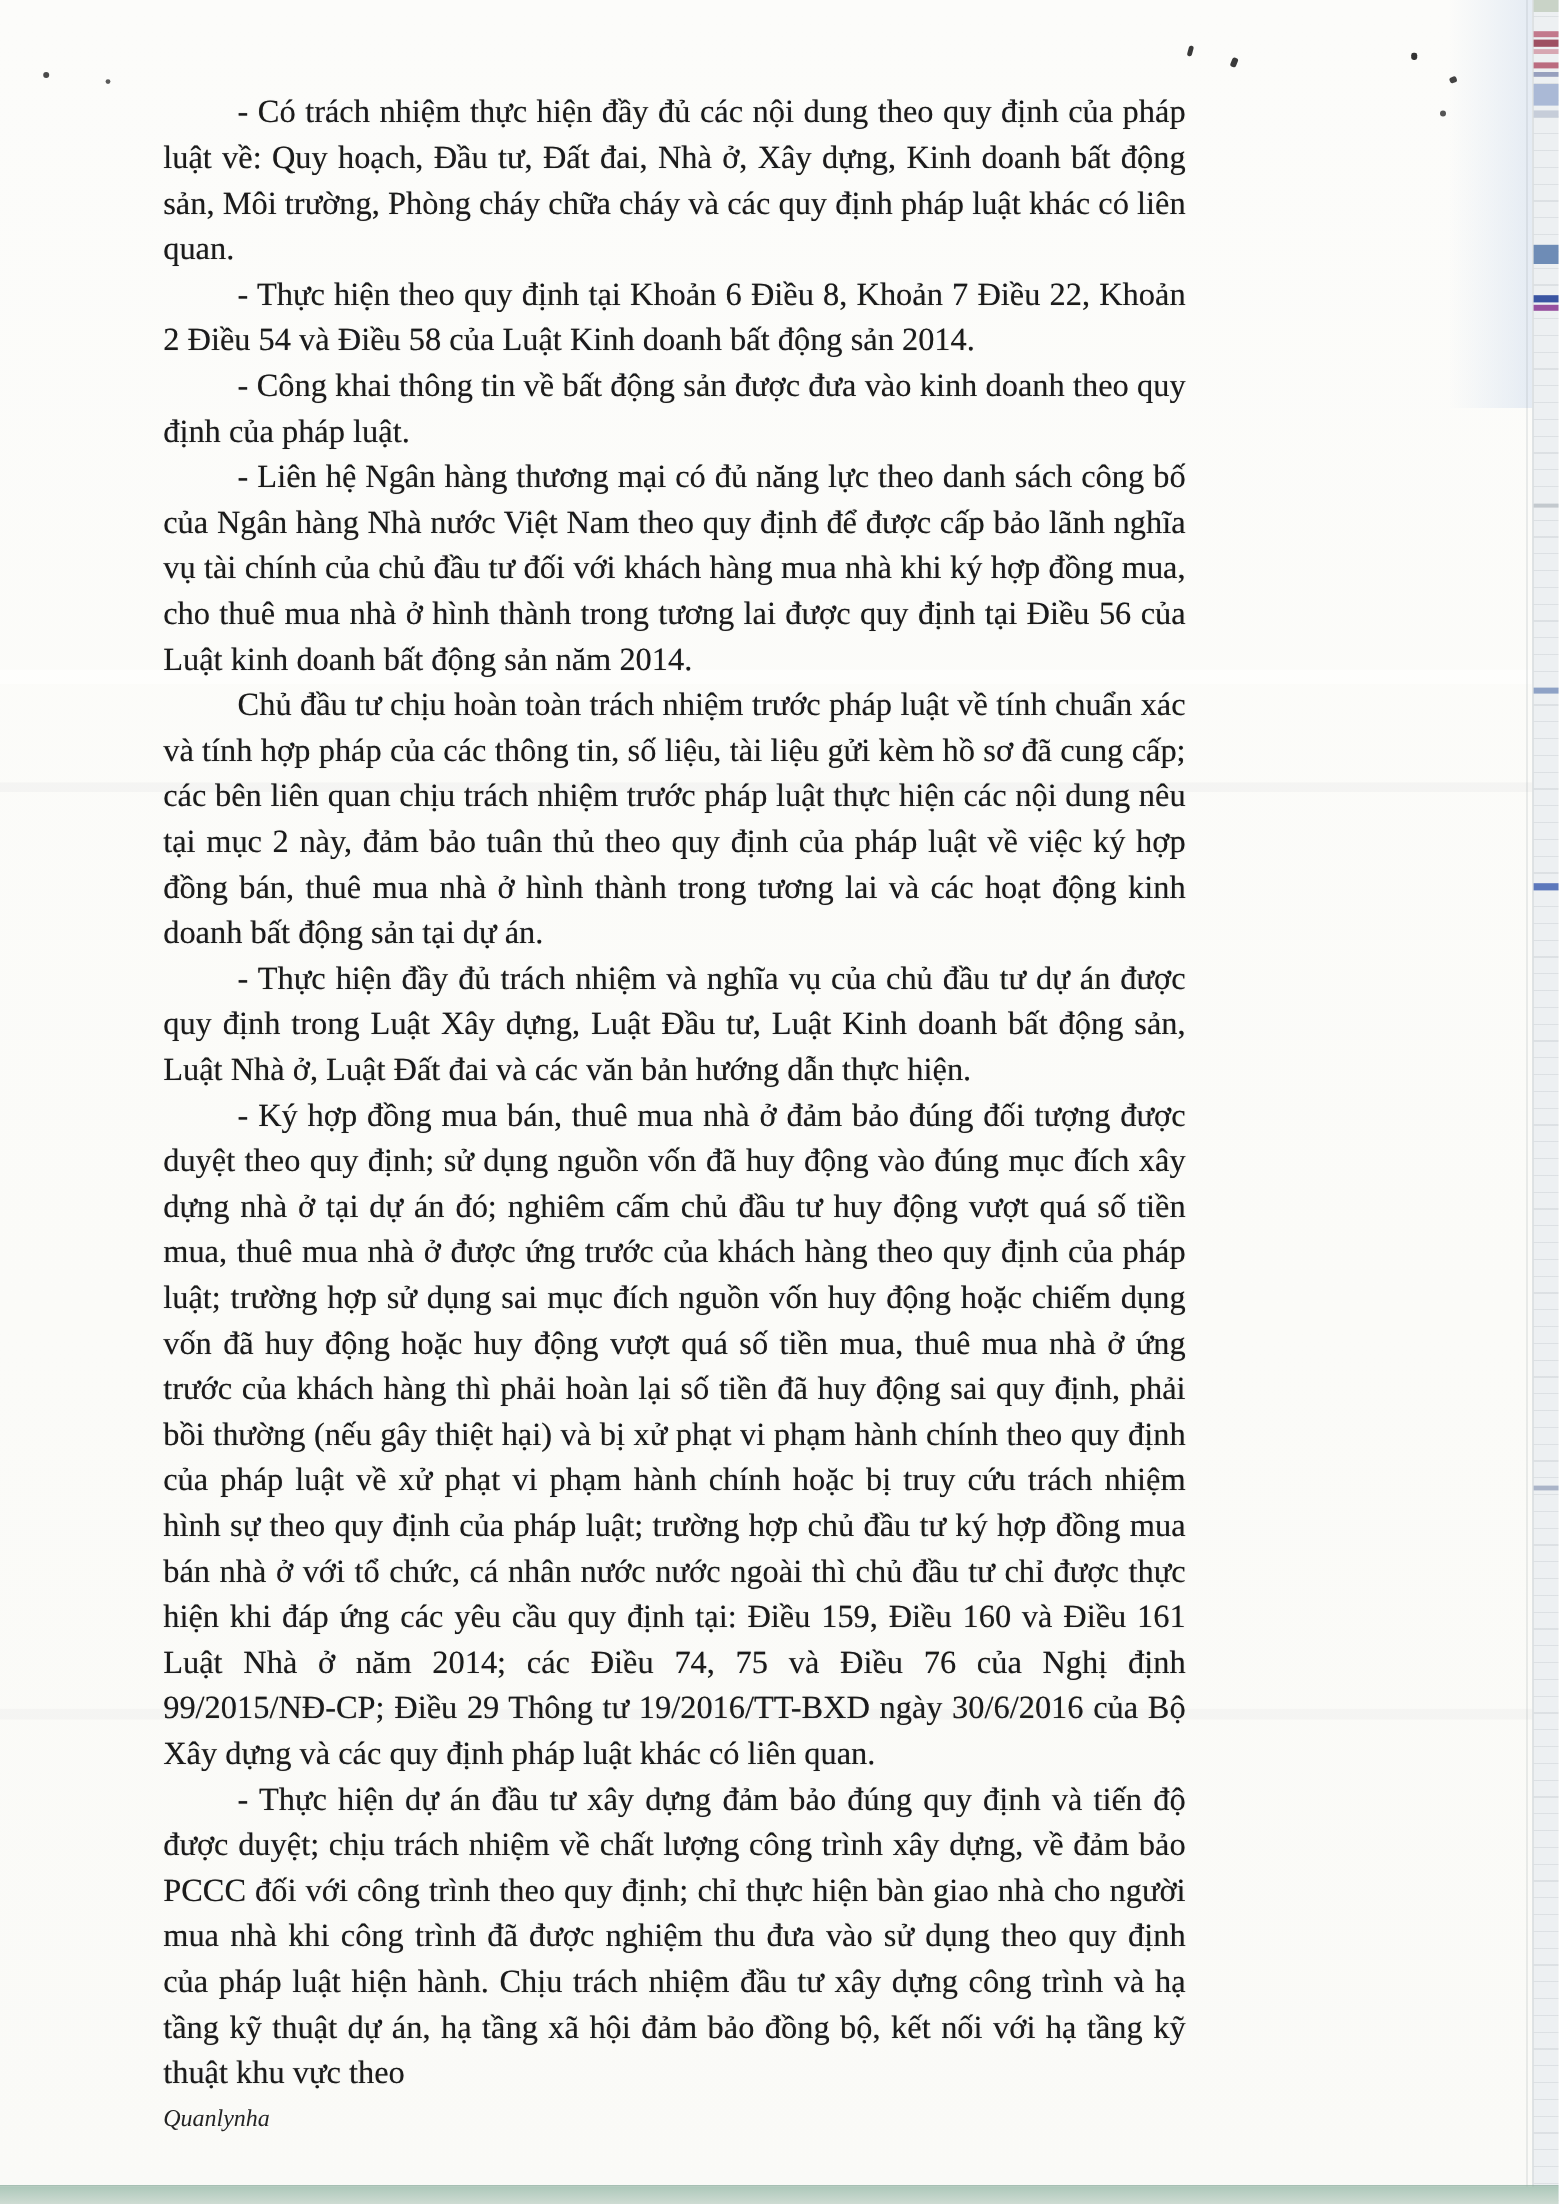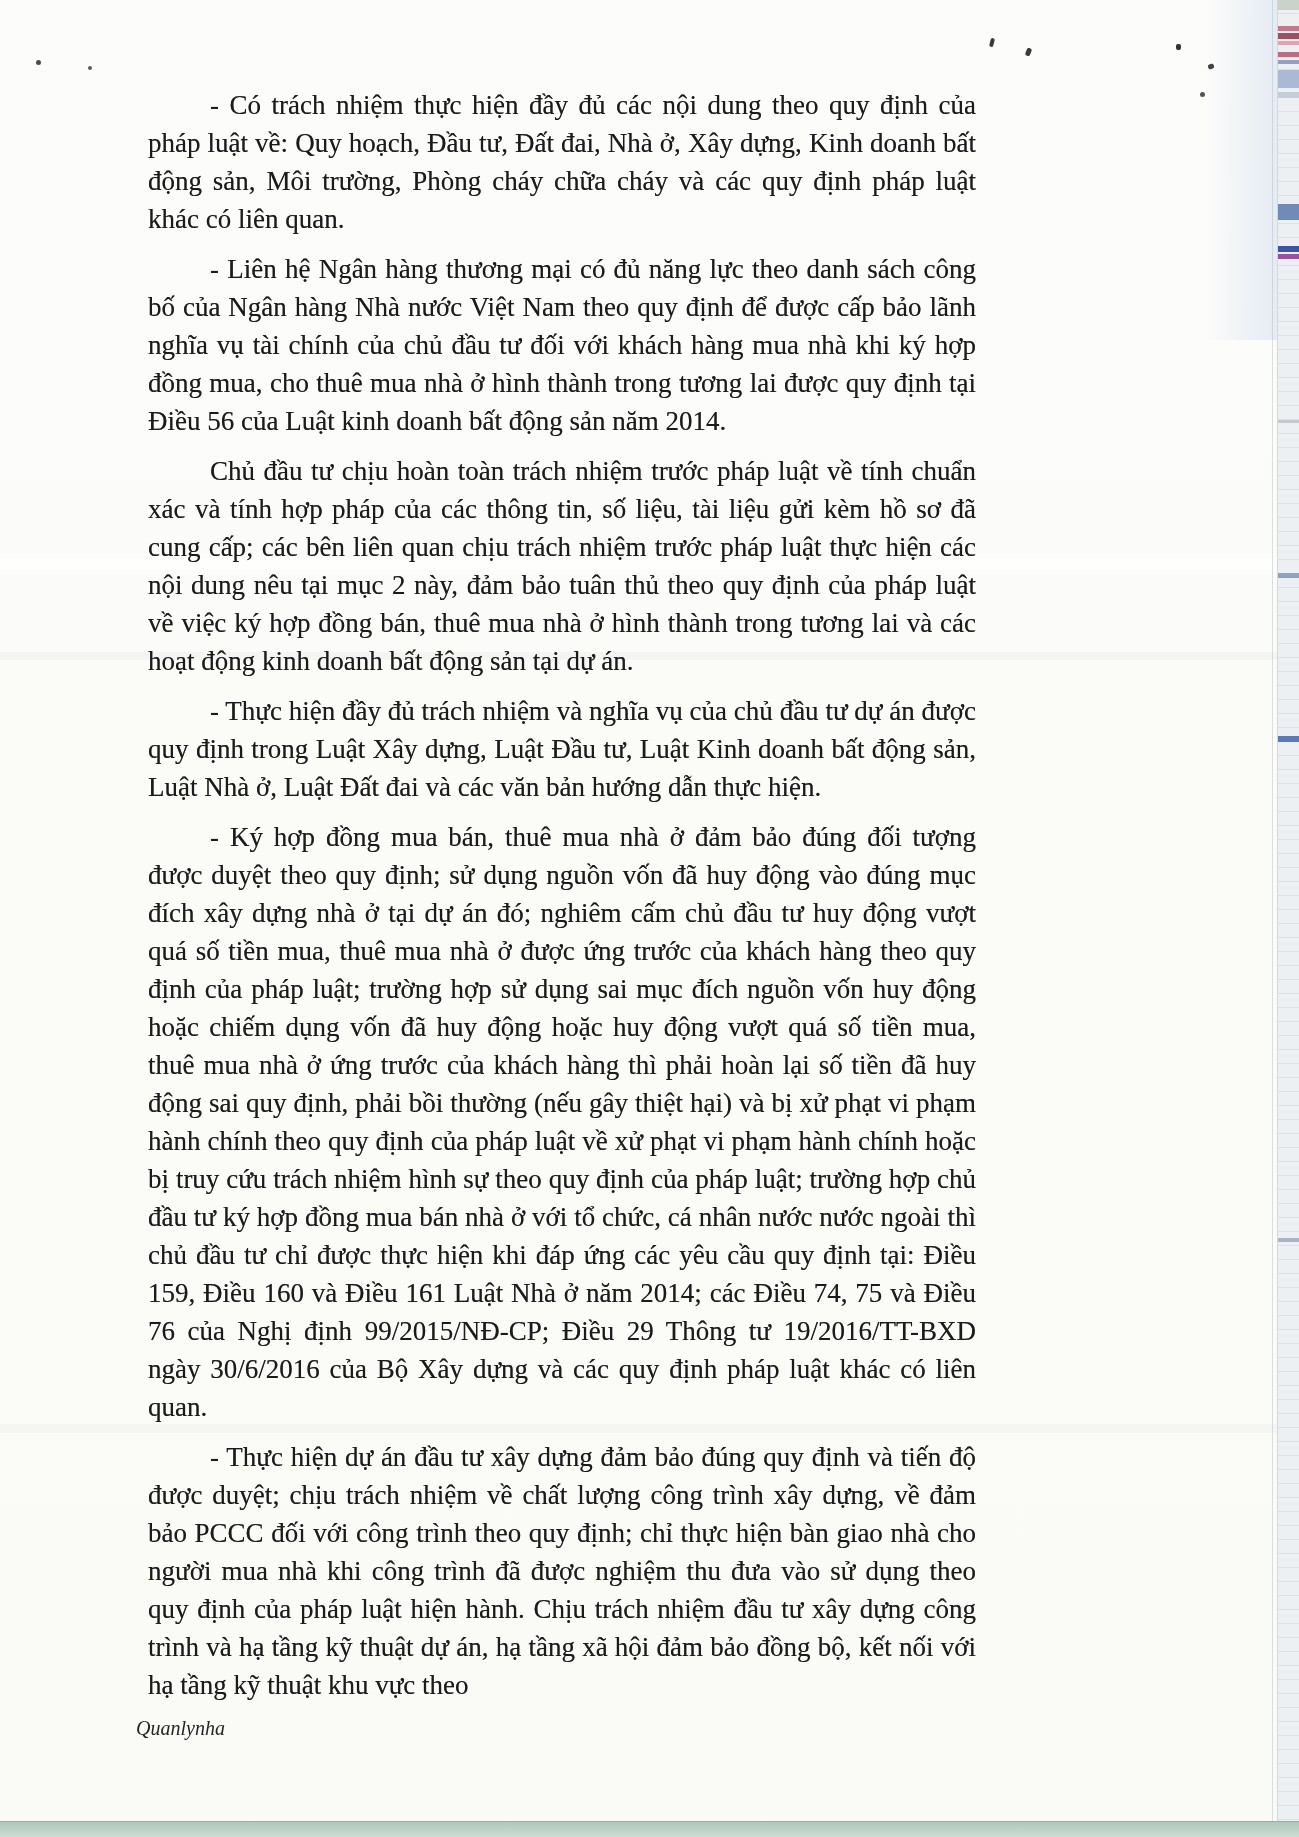--- a/index.html
+++ b/index.html
@@ -21,21 +21,21 @@
     left: 136px;
     top: 74px;
     width: 852px;
     color: #1b1b1b;
     font-size: 27px;
     line-height: 38px;
     text-align: justify;
     text-shadow: 0 0 0.6px rgba(20,20,20,0.55);
   }
   .content p {
-    margin: 12px;
+    margin: 0;
     text-indent: 62px;
   }
   .footer-note {
     margin-top: 8px;
     font-style: italic;
     font-size: 20px;
     line-height: 24px;
     text-indent: 0;
     color: #242424;
     text-shadow: none;
@@ -125,20 +125,22 @@
 
 <div class="page">
 
   <div class="streak streak-a"></div>
   <div class="streak streak-b"></div>
   <div class="streak streak-c"></div>
   <div class="right-tint"></div>
 
   <div class="content">
     <p>- Có trách nhiệm thực hiện đầy đủ các nội dung theo quy định của pháp luật về: Quy hoạch, Đầu tư, Đất đai, Nhà ở, Xây dựng, Kinh doanh bất động sản, Môi trường, Phòng cháy chữa cháy và các quy định pháp luật khác có liên quan.</p>
+    <p>- Thực hiện theo quy định tại Khoản 6 Điều 8, Khoản 7 Điều 22, Khoản 2 Điều 54 và Điều 58 của Luật Kinh doanh bất động sản 2014.</p>
+    <p>- Công khai thông tin về bất động sản được đưa vào kinh doanh theo quy định của pháp luật.</p>
     <p>- Liên hệ Ngân hàng thương mại có đủ năng lực theo danh sách công bố của Ngân hàng Nhà nước Việt Nam theo quy định để được cấp bảo lãnh nghĩa vụ tài chính của chủ đầu tư đối với khách hàng mua nhà khi ký hợp đồng mua, cho thuê mua nhà ở hình thành trong tương lai được quy định tại Điều 56 của Luật kinh doanh bất động sản năm 2014.</p>
     <p>Chủ đầu tư chịu hoàn toàn trách nhiệm trước pháp luật về tính chuẩn xác và tính hợp pháp của các thông tin, số liệu, tài liệu gửi kèm hồ sơ đã cung cấp; các bên liên quan chịu trách nhiệm trước pháp luật thực hiện các nội dung nêu tại mục 2 này, đảm bảo tuân thủ theo quy định của pháp luật về việc ký hợp đồng bán, thuê mua nhà ở hình thành trong tương lai và các hoạt động kinh doanh bất động sản tại dự án.</p>
     <p>- Thực hiện đầy đủ trách nhiệm và nghĩa vụ của chủ đầu tư dự án được quy định trong Luật Xây dựng, Luật Đầu tư, Luật Kinh doanh bất động sản, Luật Nhà ở, Luật Đất đai và các văn bản hướng dẫn thực hiện.</p>
     <p>- Ký hợp đồng mua bán, thuê mua nhà ở đảm bảo đúng đối tượng được duyệt theo quy định; sử dụng nguồn vốn đã huy động vào đúng mục đích xây dựng nhà ở tại dự án đó; nghiêm cấm chủ đầu tư huy động vượt quá số tiền mua, thuê mua nhà ở được ứng trước của khách hàng theo quy định của pháp luật; trường hợp sử dụng sai mục đích nguồn vốn huy động hoặc chiếm dụng vốn đã huy động hoặc huy động vượt quá số tiền mua, thuê mua nhà ở ứng trước của khách hàng thì phải hoàn lại số tiền đã huy động sai quy định, phải bồi thường (nếu gây thiệt hại) và bị xử phạt vi phạm hành chính theo quy định của pháp luật về xử phạt vi phạm hành chính hoặc bị truy cứu trách nhiệm hình sự theo quy định của pháp luật; trường hợp chủ đầu tư ký hợp đồng mua bán nhà ở với tổ chức, cá nhân nước nước ngoài thì chủ đầu tư chỉ được thực hiện khi đáp ứng các yêu cầu quy định tại: Điều 159, Điều 160 và Điều 161 Luật Nhà ở năm 2014; các Điều 74, 75 và Điều 76 của Nghị định 99/2015/NĐ-CP; Điều 29 Thông tư 19/2016/TT-BXD ngày 30/6/2016 của Bộ Xây dựng và các quy định pháp luật khác có liên quan.</p>
     <p>- Thực hiện dự án đầu tư xây dựng đảm bảo đúng quy định và tiến độ được duyệt; chịu trách nhiệm về chất lượng công trình xây dựng, về đảm bảo PCCC đối với công trình theo quy định; chỉ thực hiện bàn giao nhà cho người mua nhà khi công trình đã được nghiệm thu đưa vào sử dụng theo quy định của pháp luật hiện hành. Chịu trách nhiệm đầu tư xây dựng công trình và hạ tầng kỹ thuật dự án, hạ tầng xã hội đảm bảo đồng bộ, kết nối với hạ tầng kỹ thuật khu vực theo</p>
     <div class="footer-note">Quanlynha</div>
   </div>
 
   <div class="inner-edge-line"></div>
   <div class="edge-strip">

